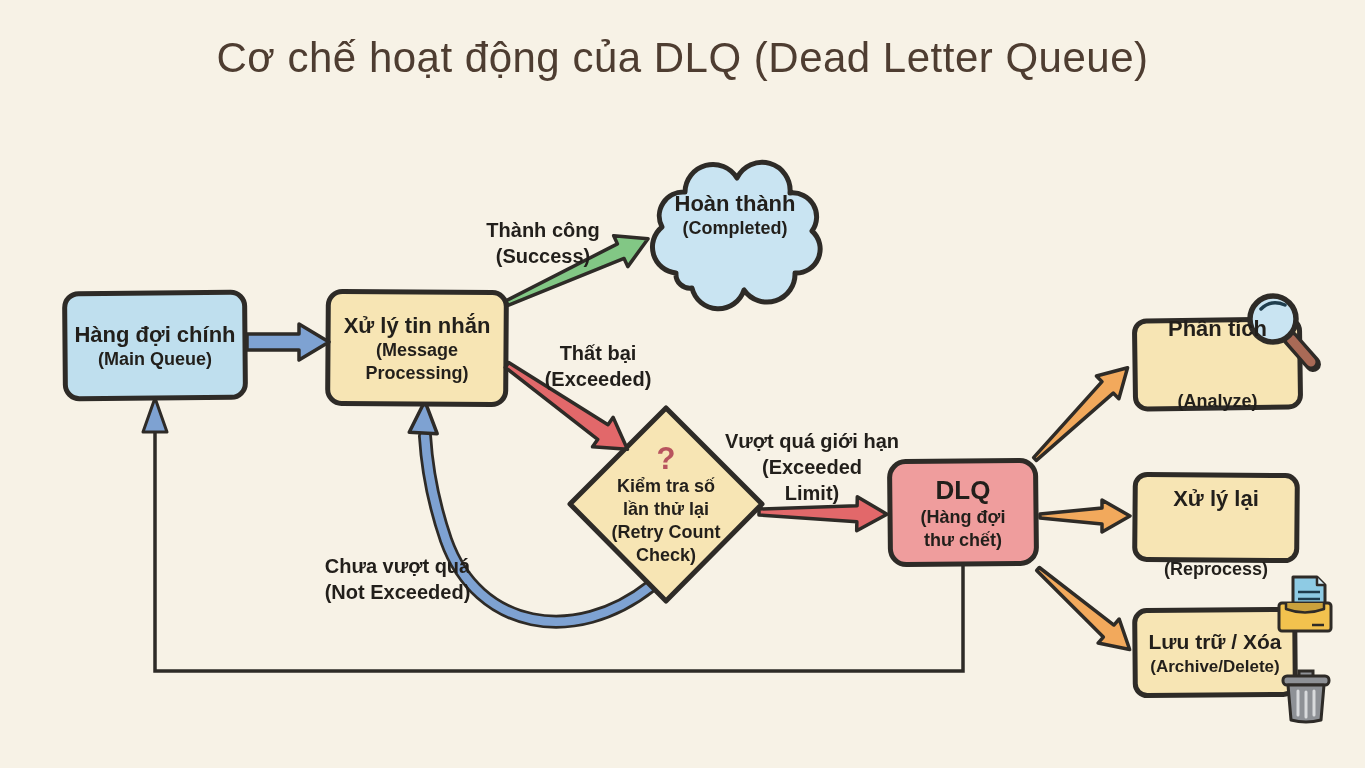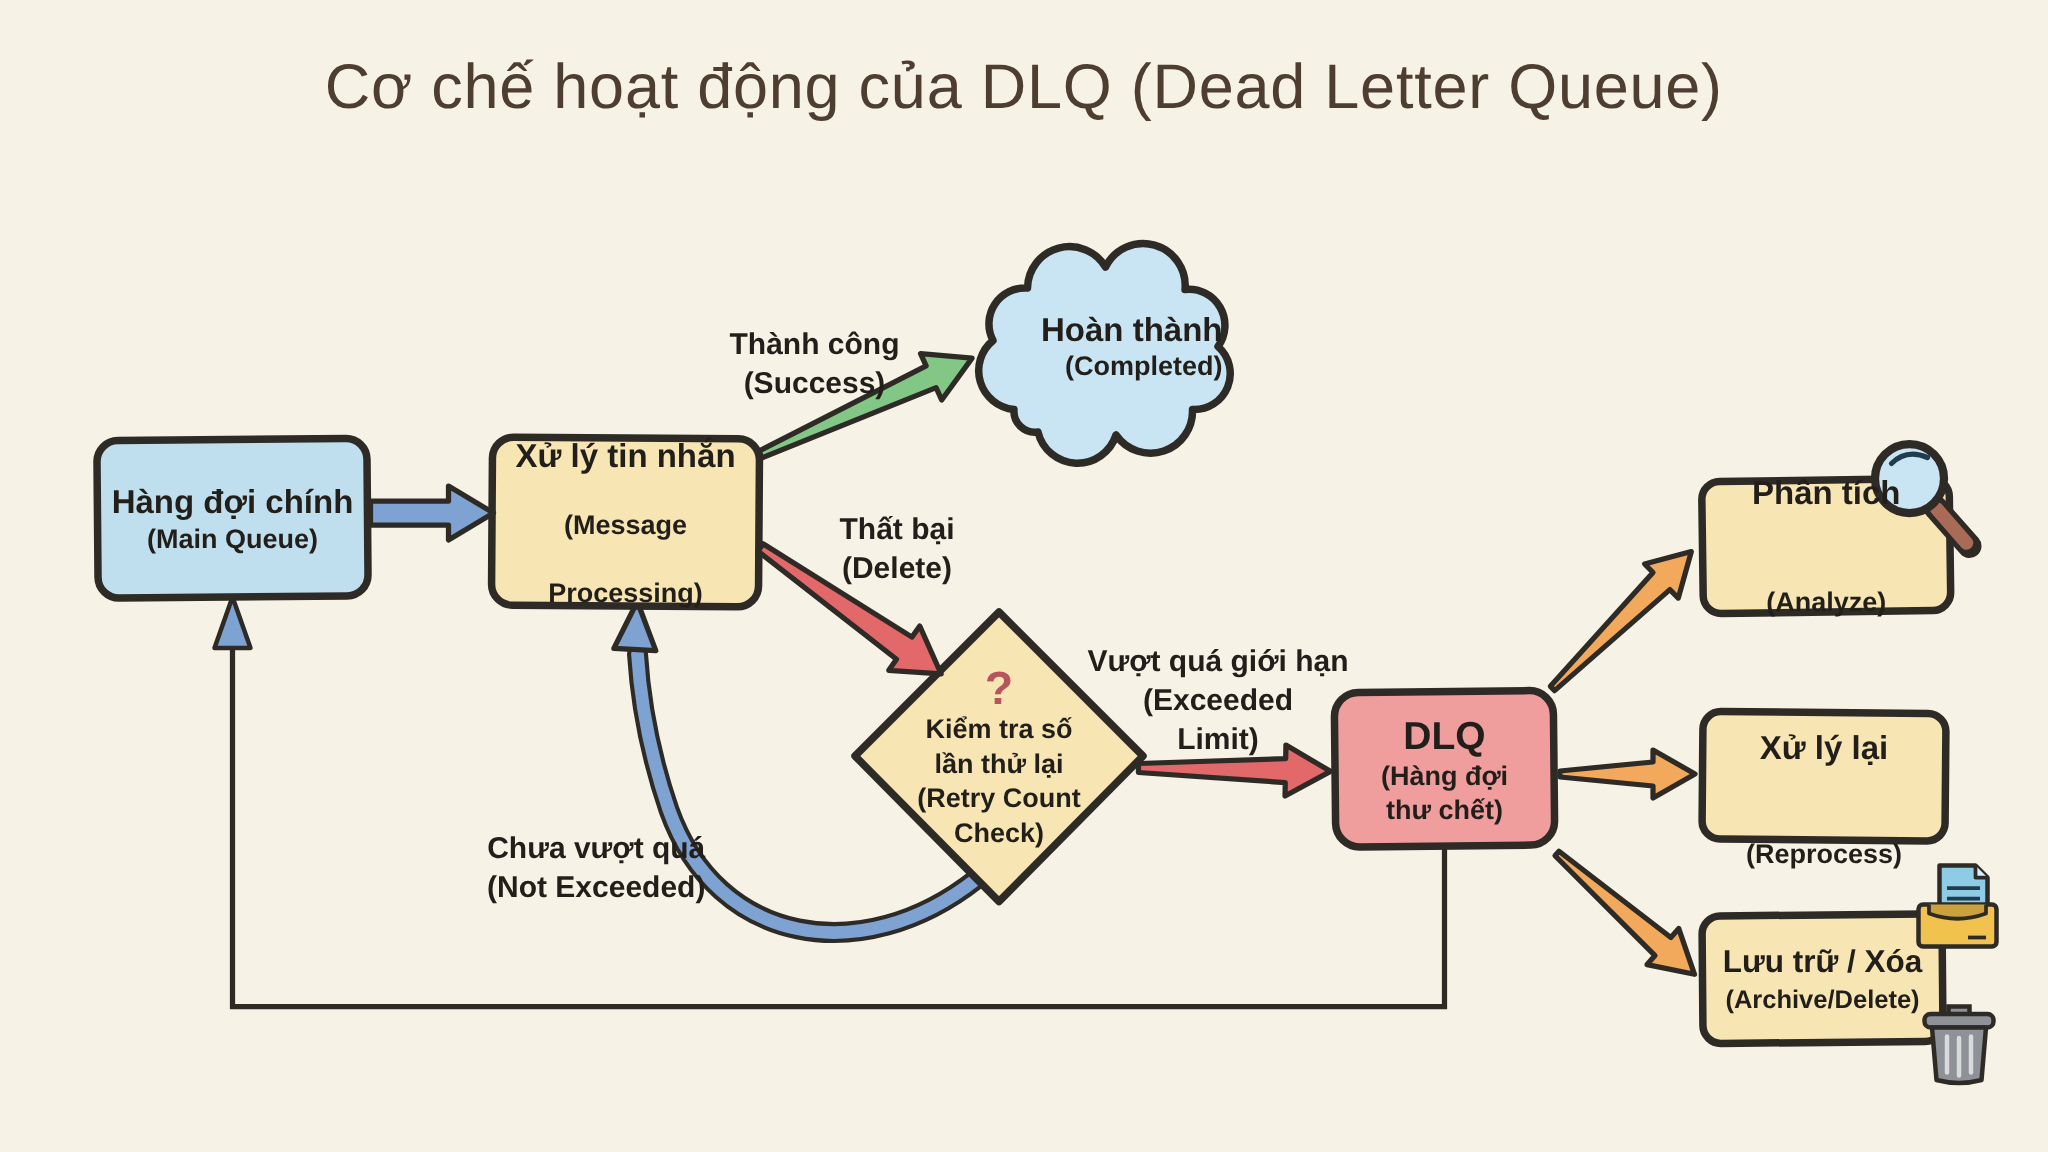--- a/index.html
+++ b/index.html
@@ -109,27 +109,27 @@
     </g>
   </svg>
 
   <h1 class="title">Cơ chế hoạt động của DLQ (Dead Letter Queue)</h1>
 
   <div class="nlabel" style="left:65px; top:293px; width:180px; height:105px;">
     <span class="l1">Hàng đợi chính</span>
     <span class="l2">(Main Queue)</span>
   </div>
 
-  <div class="nlabel" style="left:328px; top:292px; width:178px; height:112px;gap:22px;">
+  <div class="nlabel" style="left:328px; top:292px; width:178px; height:112px;">
     <span class="l1">Xử lý tin nhắn</span>
     <span class="l2">(Message</span>
     <span class="l2">Processing)</span>
   </div>
 
-  <div class="nlabel" style="left:655px; top:182px; width:160px; height:98px;align-items:flex-end;">
+  <div class="nlabel" style="left:655px; top:166px; width:160px; height:98px;">
     <span class="l1">Hoàn thành</span>
     <span class="l2">(Completed)</span>
   </div>
 
   <div class="nlabel" style="left:576px; top:424px; width:180px; height:160px;">
     <span class="qmark">?</span>
     <span class="l2">Kiểm tra số</span>
     <span class="l2">lần thử lại</span>
     <span class="l2">(Retry Count</span>
     <span class="l2">Check)</span>
@@ -156,21 +156,21 @@
     <span class="l2" style="font-size:17px;">(Archive/Delete)</span>
   </div>
 
   <div class="elabel" style="left:468px; top:217px; width:150px;">
     <span>Thành công</span>
     <span>(Success)</span>
   </div>
 
   <div class="elabel" style="left:528px; top:340px; width:140px;">
     <span>Thất bại</span>
-    <span>(Delete)</span>
+    <span>(Exceeded)</span>
   </div>
 
   <div class="elabel" style="left:722px; top:428px; width:180px;">
     <span>Vượt quá giới hạn</span>
     <span>(Exceeded</span>
     <span>Limit)</span>
   </div>
 
   <div class="elabel" style="left:305px; top:553px; width:185px;">
     <span>Chưa vượt quá</span>

